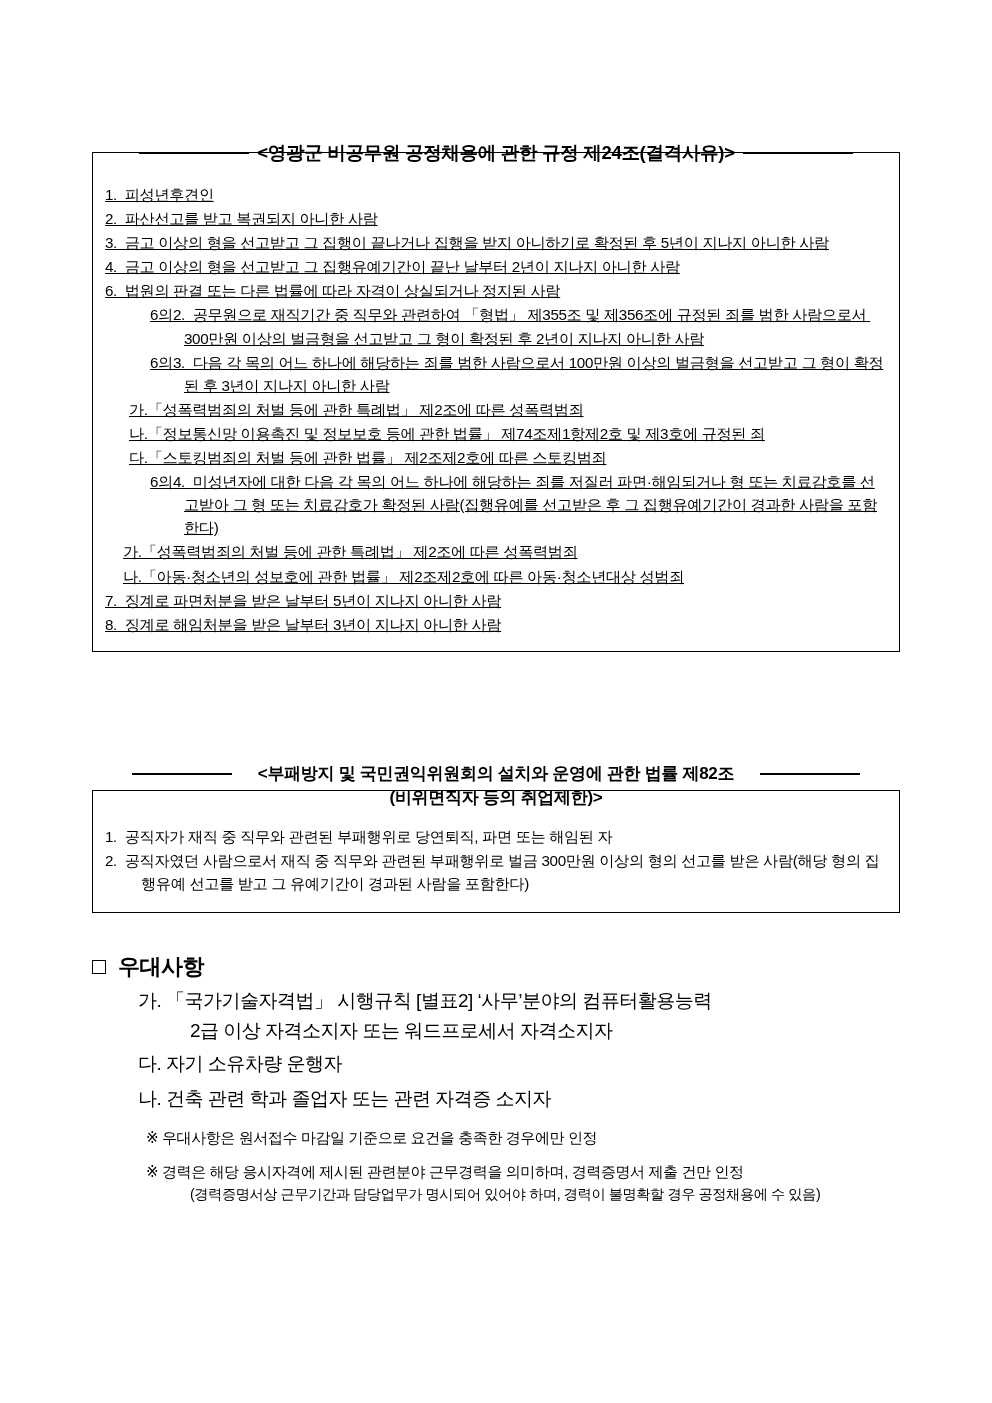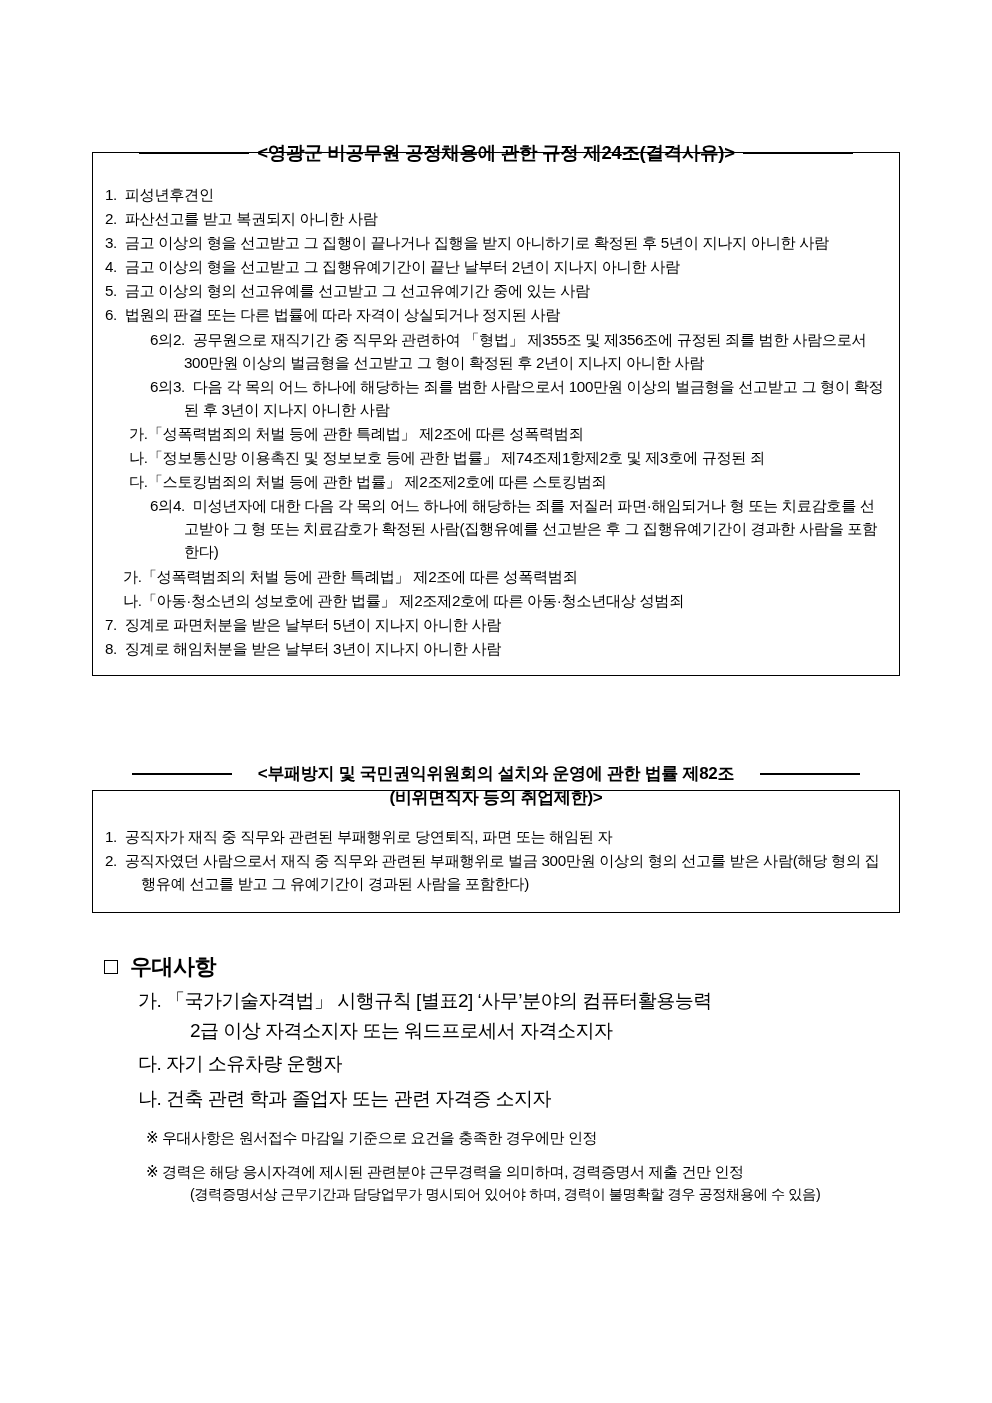--- a/index.html
+++ b/index.html
@@ -24,20 +24,21 @@
 
   
   .box1 {
     position: absolute;
     left: 92px;
     top: 152px;
     width: 808px;
     border: 1.5px solid #000;
     box-sizing: border-box;
     padding: 30px 12px 14px 12px;
+    text-decoration: underline;
   }
   .box-title-wrap {
     position: absolute;
     left: 92px;
     top: 140px;
     width: 808px;
     display: flex;
     align-items: center;
     justify-content: center;
     pointer-events: none;
@@ -129,21 +130,21 @@
     top: 952px;
     width: 816px;
   }
   .section-head {
     display: flex;
     align-items: center;
     gap: 12px;
     font-size: 22px;
     font-weight: bold;
     letter-spacing: -0.5px;
-    margin-left: 12px;
+    margin-left: 0px;
     text-align: center;
   }
   .sq {
     display: inline-block;
     width: 14px;
     height: 14px;
     border: 1.8px solid #000;
     box-sizing: border-box;
   }
   .item {
@@ -184,21 +185,20 @@
     <div class="title-rule"></div>
     <div class="box-title">&lt;영광군 비공무원 공정채용에 관한 규정 제24조(결격사유)&gt;</div>
     <div class="title-rule"></div>
   </div>
 
   <div class="box1">
     <p class="clause">1.  피성년후견인</p>
     <p class="clause">2.  파산선고를 받고 복권되지 아니한 사람</p>
     <p class="clause">3.  금고 이상의 형을 선고받고 그 집행이 끝나거나 집행을 받지 아니하기로 확정된 후 5년이 지나지 아니한 사람</p>
     <p class="clause">4.  금고 이상의 형을 선고받고 그 집행유예기간이 끝난 날부터 2년이 지나지 아니한 사람</p>
-    <p class="clause">5.  금고 이상의 형의 선고유예를 선고받고 그 선고유예기간 중에 있는 사람</p>
     <p class="clause">6.  법원의 판결 또는 다른 법률에 따라 자격이 상실되거나 정지된 사람</p>
     <p class="clause hang">6의2.  공무원으로 재직기간 중 직무와 관련하여 「형법」 제355조 및 제356조에 규정된 죄를 범한 사람으로서 300만원 이상의 벌금형을 선고받고 그 형이 확정된 후 2년이 지나지 아니한 사람</p>
     <p class="clause hang">6의3.  다음 각 목의 어느 하나에 해당하는 죄를 범한 사람으로서 100만원 이상의 벌금형을 선고받고 그 형이 확정된 후 3년이 지나지 아니한 사람</p>
     <p class="clause sub">가.「성폭력범죄의 처벌 등에 관한 특례법」 제2조에 따른 성폭력범죄</p>
     <p class="clause sub">나.「정보통신망 이용촉진 및 정보보호 등에 관한 법률」 제74조제1항제2호 및 제3호에 규정된 죄</p>
     <p class="clause sub">다.「스토킹범죄의 처벌 등에 관한 법률」 제2조제2호에 따른 스토킹범죄</p>
     <p class="clause hang">6의4.  미성년자에 대한 다음 각 목의 어느 하나에 해당하는 죄를 저질러 파면·해임되거나 형 또는 치료감호를 선고받아 그 형 또는 치료감호가 확정된 사람(집행유예를 선고받은 후 그 집행유예기간이 경과한 사람을 포함한다)</p>
     <p class="clause sub2">가.「성폭력범죄의 처벌 등에 관한 특례법」 제2조에 따른 성폭력범죄</p>
     <p class="clause sub2">나.「아동·청소년의 성보호에 관한 법률」 제2조제2호에 따른 아동·청소년대상 성범죄</p>
     <p class="clause">7.  징계로 파면처분을 받은 날부터 5년이 지나지 아니한 사람</p>

